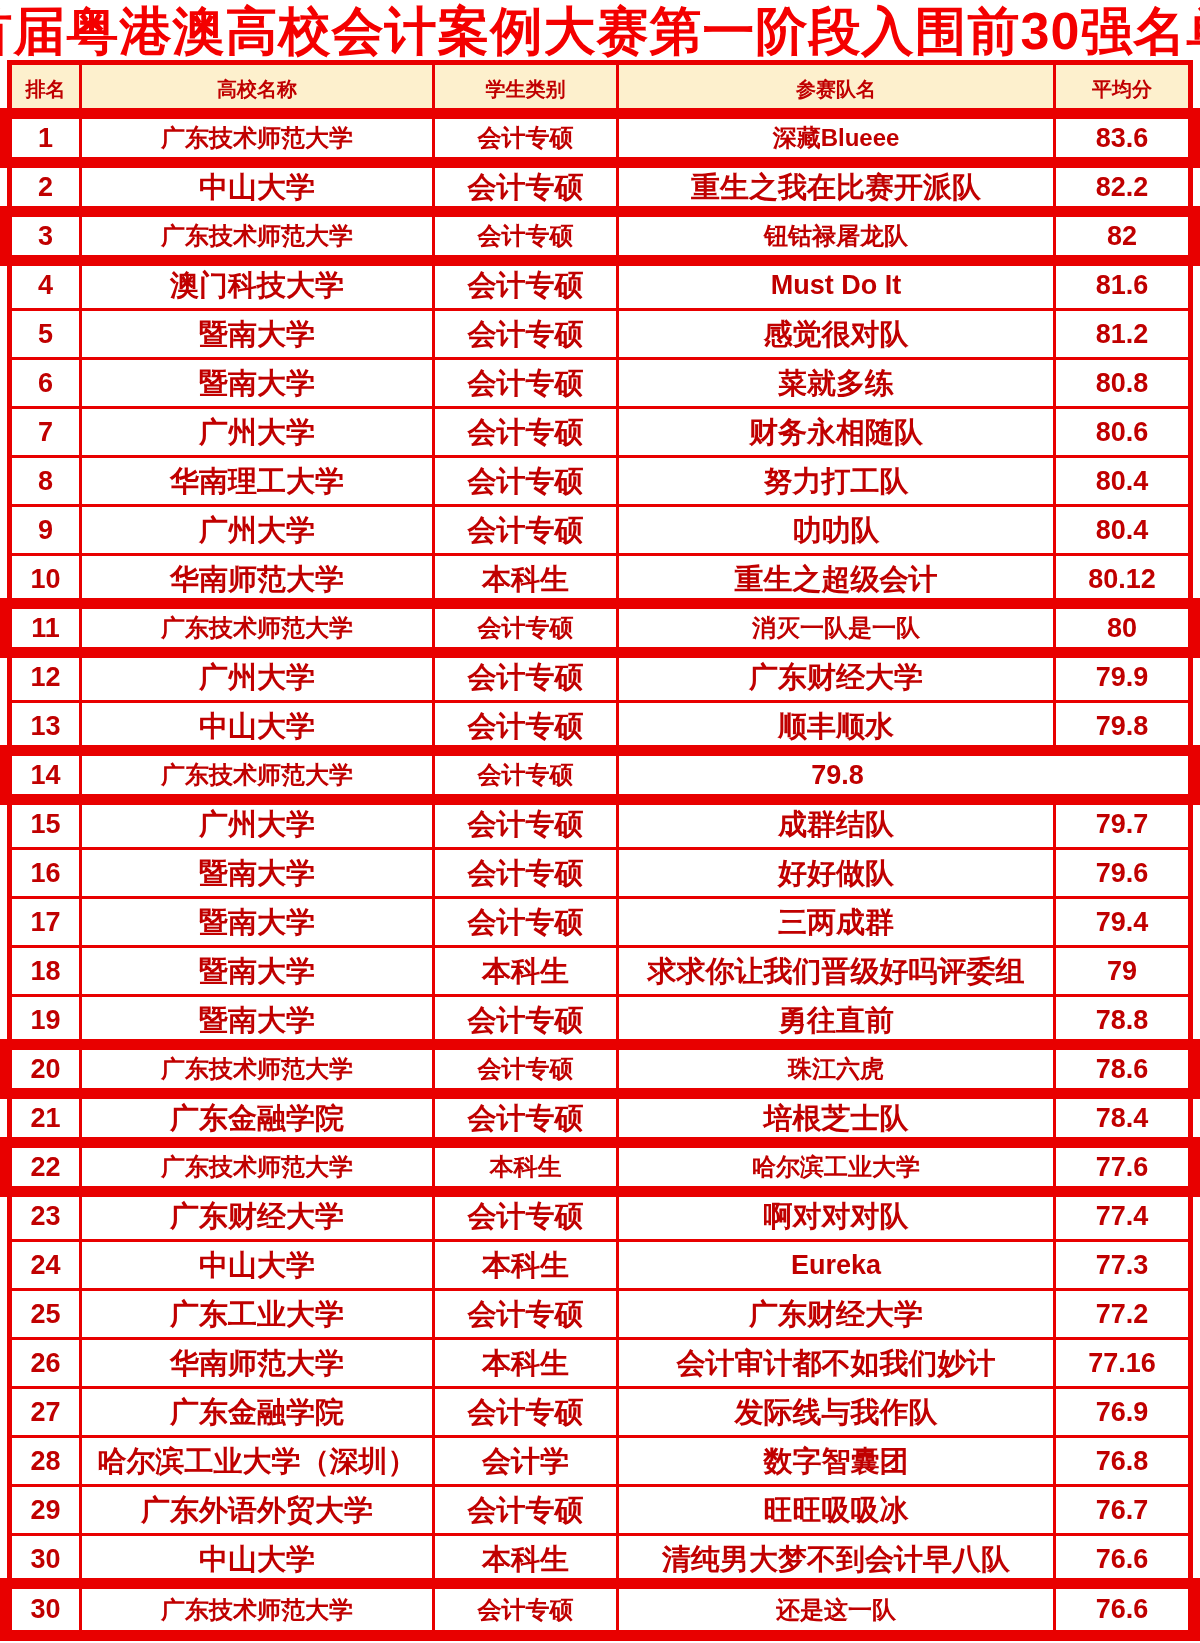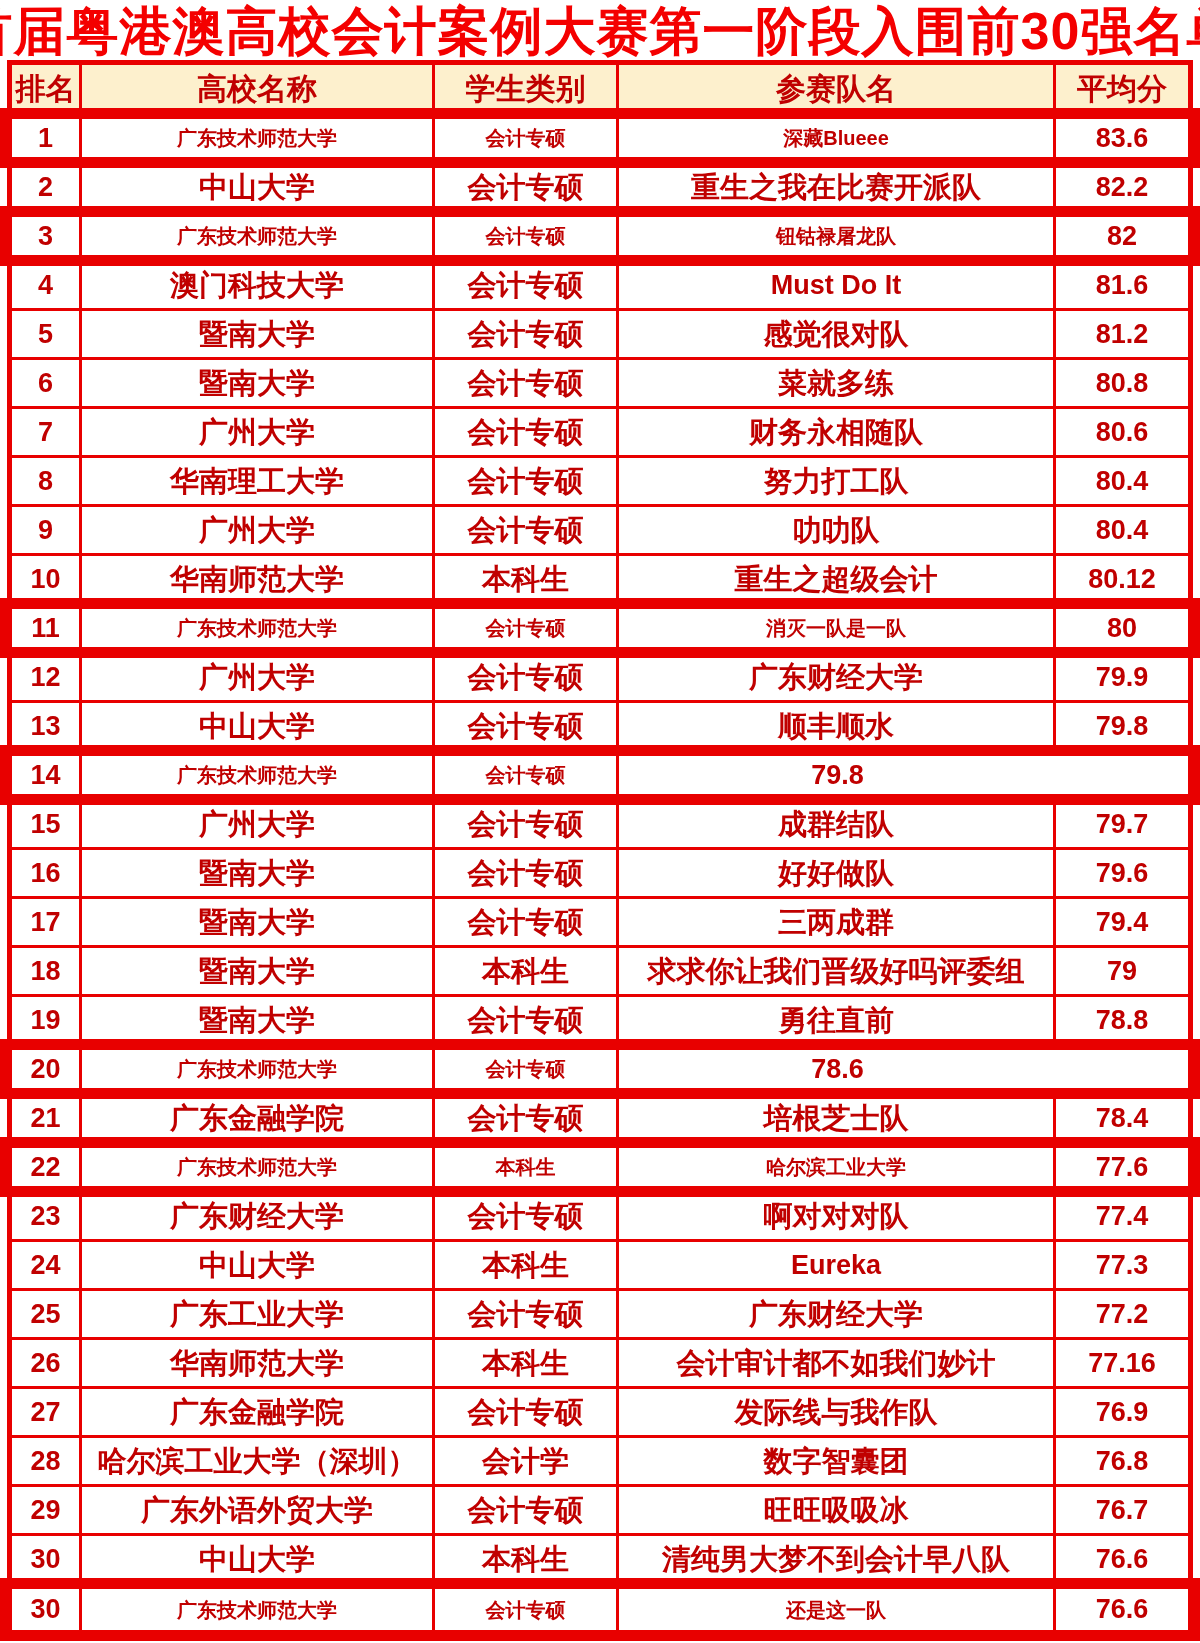--- a/index.html
+++ b/index.html
@@ -38,35 +38,35 @@
   .row.header{height:50px;background:var(--header-bg);}
   .cell{
     display:flex;align-items:center;justify-content:center;
     border-right:3px solid var(--border-red);
     color:var(--text-red);
     white-space:nowrap;overflow:hidden;
     line-height:1;
   }
   .cell:last-child{border-right:none;}
   .hcell{
-    font-weight:bold;font-size:30px;
+    font-weight:bold;font-size:20px;
     font-family:"Liberation Sans","DejaVu Sans",sans-serif;
     text-align:right;
   }
   .cn{
     font-family:"Liberation Serif","DejaVu Serif",serif;
     font-size:29px;font-weight:600;
   }
   .num{
     font-family:"Liberation Sans","DejaVu Sans",sans-serif;
     font-size:27px;font-weight:bold;
   }
   .hl .cell{
     font-family:"Liberation Sans","DejaVu Sans",sans-serif;
-    font-weight:bold;font-size:20px;
+    font-weight:bold;font-size:24px;
   }
   .hl .cell.num{font-size:27px;}
   
   .hl::after{
     content:"";
     position:absolute;
     left:-12px;right:-12px;top:-7px;bottom:-7px;
     border:11px solid var(--border-red);
     pointer-events:none;
     z-index:3;
@@ -216,20 +216,21 @@
         <div class="cell num">19</div>
         <div class="cell cn">暨南大学</div>
         <div class="cell cn">会计专硕</div>
         <div class="cell cn">勇往直前</div>
         <div class="cell num">78.8</div>
       </div>
       <div class="row data-row hl">
         <div class="cell num">20</div>
         <div class="cell cn">广东技术师范大学</div>
         <div class="cell cn">会计专硕</div>
+        <div class="cell cn">珠江六虎</div>
         <div class="cell num">78.6</div>
       </div>
       <div class="row data-row">
         <div class="cell num">21</div>
         <div class="cell cn">广东金融学院</div>
         <div class="cell cn">会计专硕</div>
         <div class="cell cn">培根芝士队</div>
         <div class="cell num">78.4</div>
       </div>
       <div class="row data-row hl">

